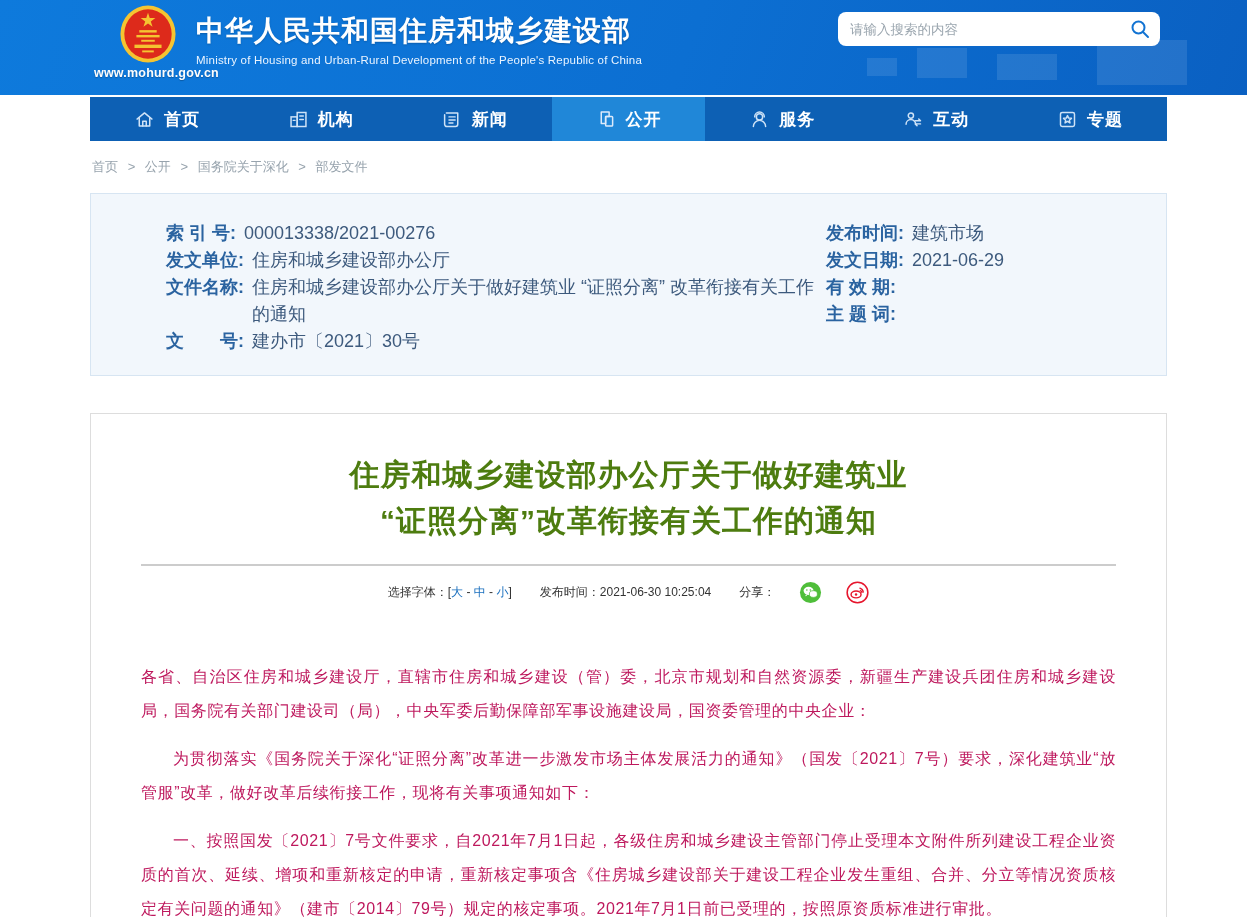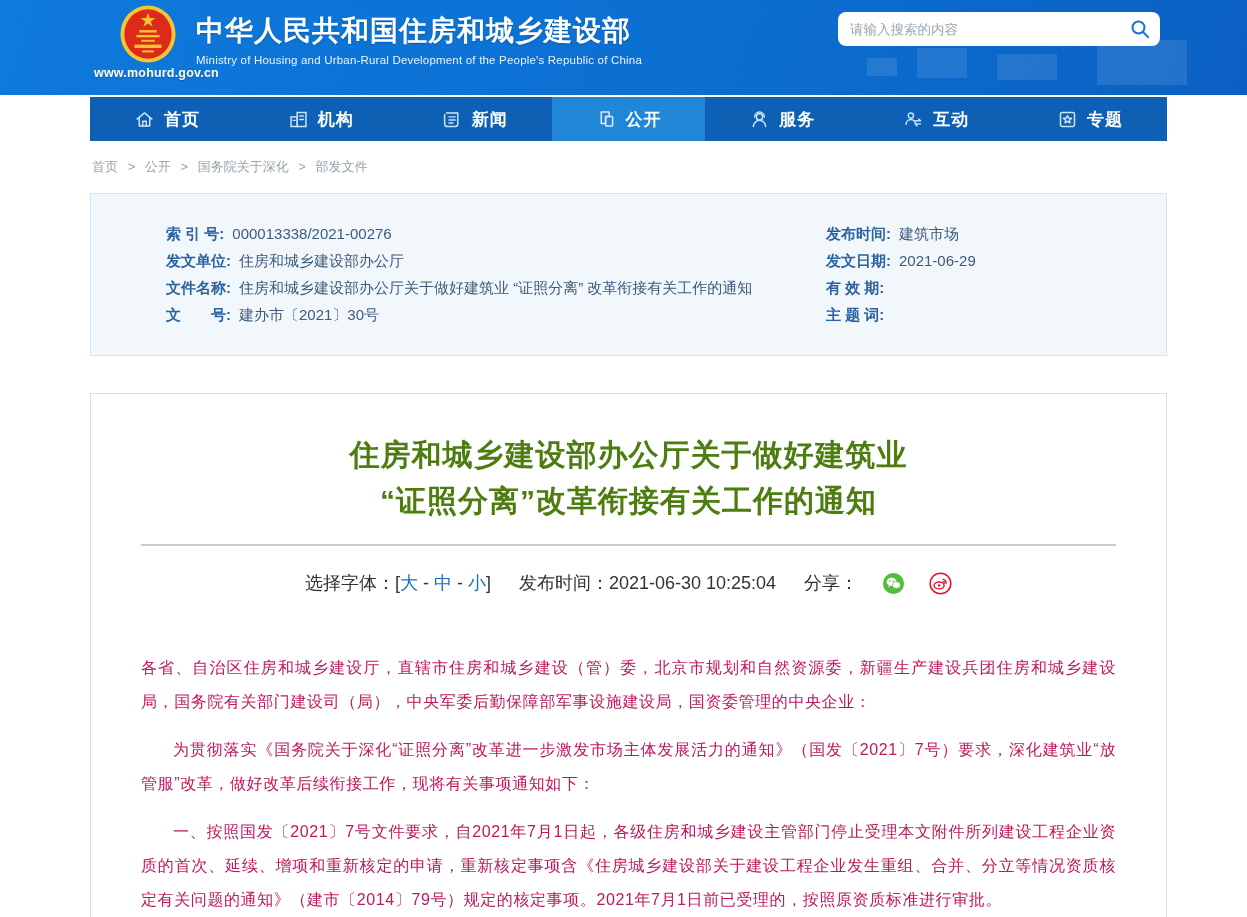--- a/index.html
+++ b/index.html
@@ -46,31 +46,31 @@
   .nav-item.active { background: var(--nav_active_blue); }
   .nav-item svg { display: block; }
   
   .breadcrumb { margin: 17px 0 0 92px; font-size: 13px; color: var(--breadcrumb_color); }
   .breadcrumb .crumb { color: var(--breadcrumb_color); cursor: pointer; }
   .breadcrumb .sep { margin: 0 6px; }
   
   .doc-info { width: 1077px; margin: 17px 80px 0 90px; min-height: 163px;
     background: var(--infobox_bg); border: 1px solid var(--infobox_border);
     display: grid; grid-template-columns: 1fr 330px; padding: 26px 10px 20px 75px; }
-  .info-row { display: flex; line-height: 27px; font-size: 15px; }
+  .info-row { display: flex; line-height: 27px; font-size: 18px; }
   .info-label { color: var(--label_blue); font-weight: bold; white-space: pre; margin-right: 8px; }
   .info-value { color: var(--value_color); }
   
   .article-box { width: 1077px; margin: 37px 80px 0 90px; min-height: 530px;
     background: #fff; border: 1px solid #ddd; padding: 38px 50px 60px; }
   .article-title { text-align: center; font-size: 30px; font-weight: bold; color: #4d7c0f;
     line-height: 46px; letter-spacing: 1px; }
   .article-divider { height: 2px; background: #ccc; margin-top: 20px; }
-  .article-meta { margin-top: 25px; display: flex; justify-content: center; align-items: center;
-    gap: 28px; font-size: 18px; color: #333; }
+  .article-meta { margin-top: 15px; display: flex; justify-content: center; align-items: center;
+    gap: 28px; font-size: 12px; color: #333; }
   .font-selector a { color: var(--link_blue); cursor: pointer; text-decoration: none; }
   .share-wrap { display: flex; align-items: center; gap: 24px; }
   .share-icon { width: 23px; height: 23px; cursor: pointer; display: block; }
   .article-body { margin-top: 56px; font-size: 16px; line-height: 34px; text-align: justify;
     color: #be185d; letter-spacing: .6px; }
   .article-body p { margin-bottom: 14px; }
   .article-body p.indent { text-indent: 2em; }
 </style>
 </head>
 <body>

